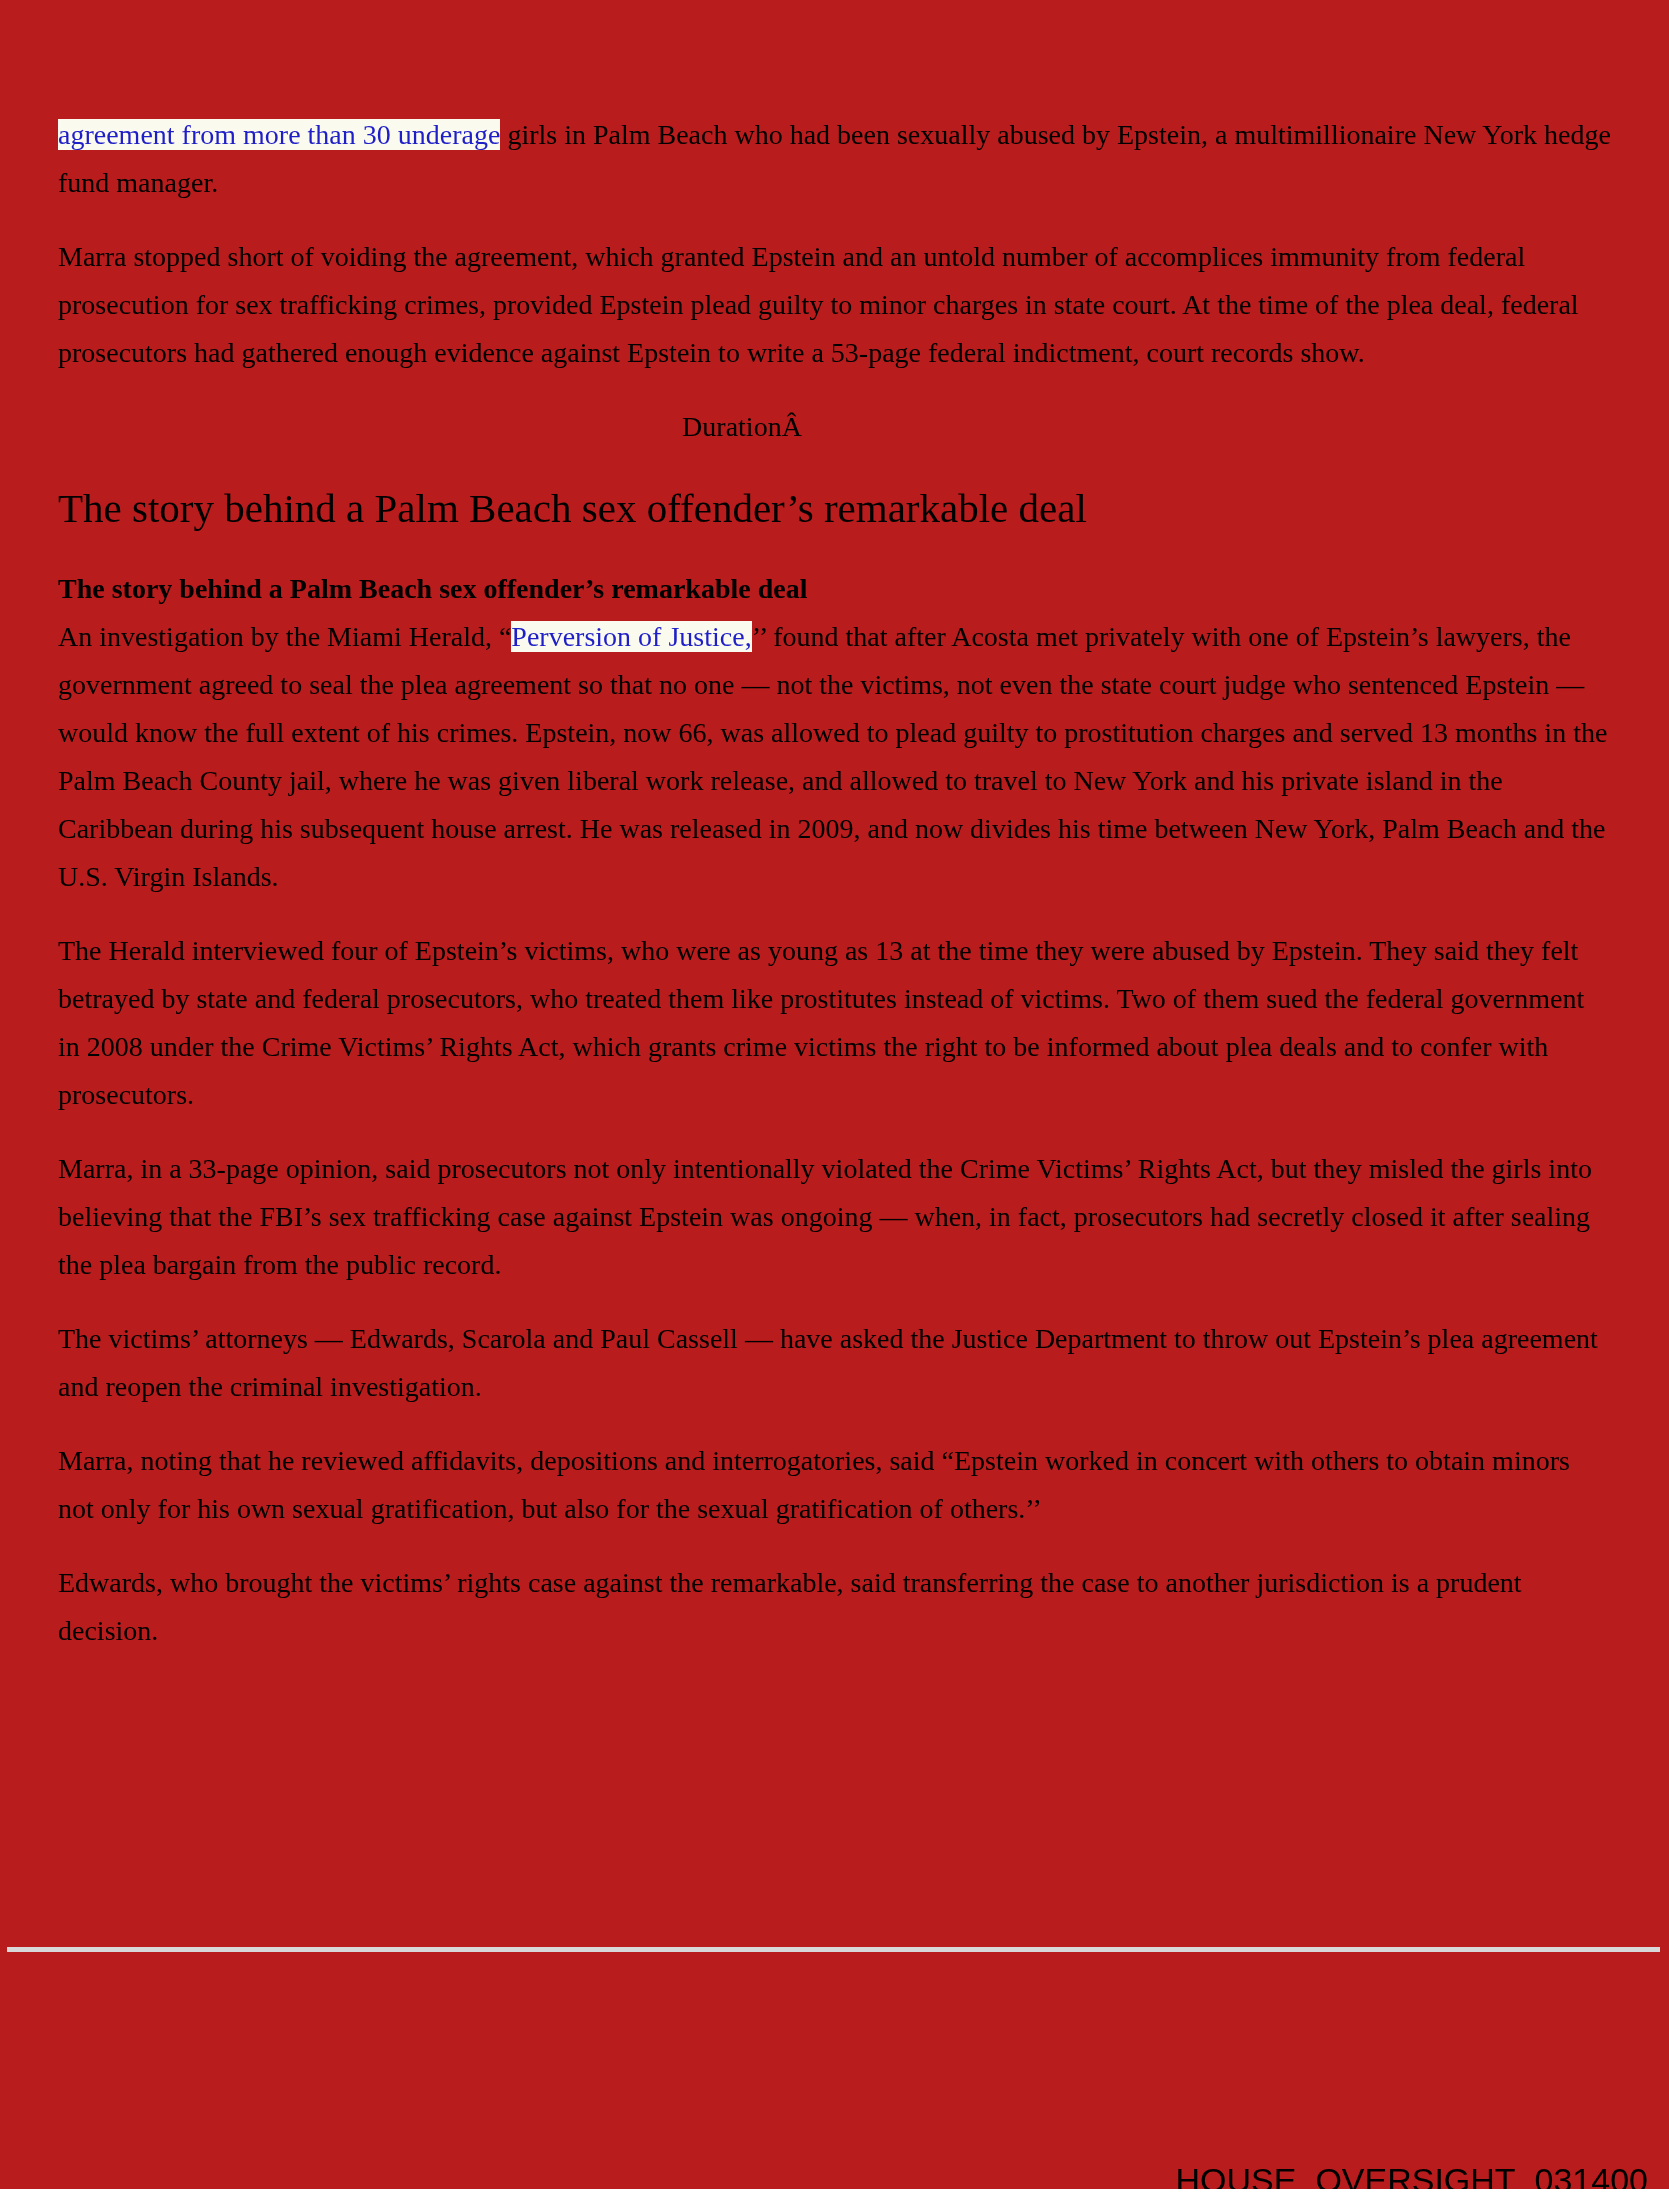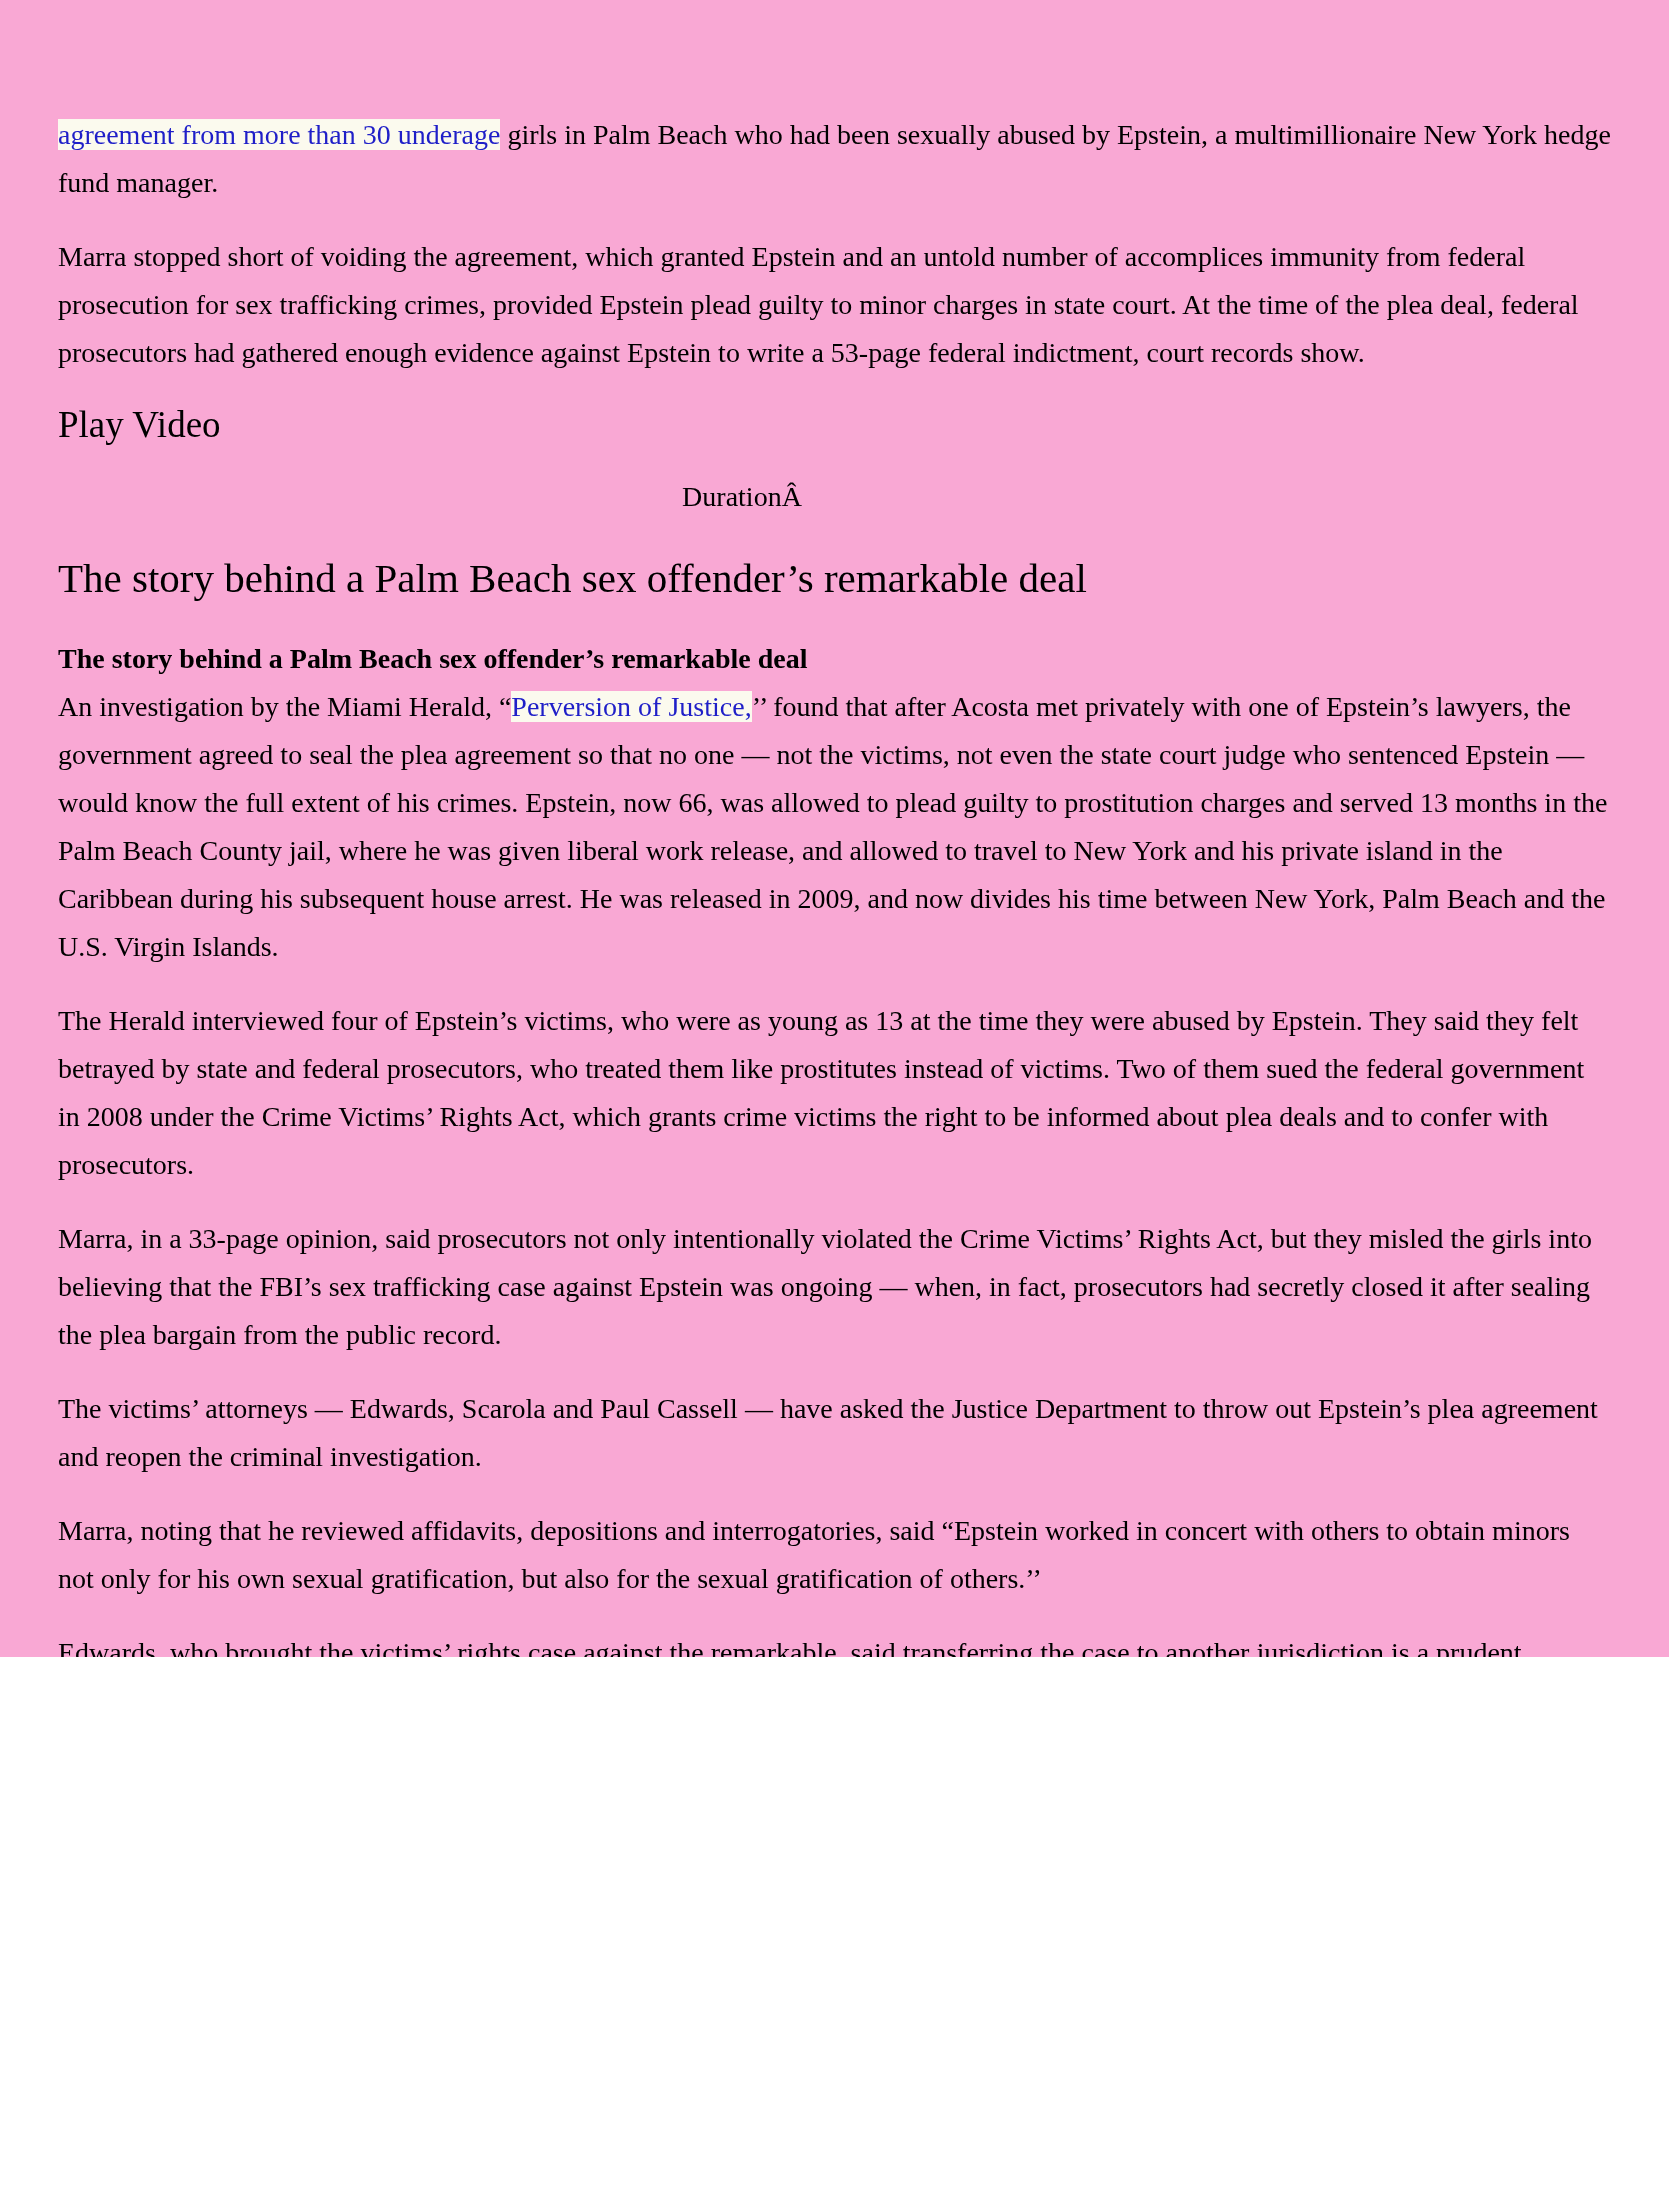--- a/index.html
+++ b/index.html
@@ -1,20 +1,20 @@
 <!DOCTYPE html>
 <html style="font-size:10.5px"><head>
 <meta charset="utf-8">
 <style>
   html,body { margin:0; padding:0; background:#ffffff; }
   .page {
     position: relative;
     width: 1669px;
-    height: 1657px;
-    background: #f9a8d4;
+    height: 2189px;
+    background: #b91c1c;
     color: #000000;
     font-family: "Liberation Serif", "DejaVu Serif", serif;
     overflow: hidden;
   }
   .content {
     padding: 111px 58px 0 58px;
     font-size: 28px;
     line-height: 48px;
   }
   .content p { margin: 0 0 26px 0; }
@@ -73,21 +73,20 @@
 </head>
 <body>
 
 <div class="page" style="--link-color: #1F1FC8; --link-highlight: #FBFAEE; --divider-color: #D8D8D8;">
   <div class="content">
 
     <p><a class="doc-link" href="#">agreement from more than 30 underage</a><span> girls in Palm Beach who had been sexually abused by Epstein, a multimillionaire New York hedge fund manager.</span></p>
 
     <p>Marra stopped short of voiding the agreement, which granted Epstein and an untold number of accomplices immunity from federal prosecution for sex trafficking crimes, provided Epstein plead guilty to minor charges in state court. At the time of the plea deal, federal prosecutors had gathered enough evidence against Epstein to write a 53-page federal indictment, court records show.</p>
 
-    <h2 class="play-video">Play Video</h2>
 
     <div class="video-meta">
       <span class="meta-line meta-duration">DurationÂ</span>
     </div>
 
     <h1 class="video-title">The story behind a Palm Beach sex offender’s remarkable deal</h1>
 
     <div class="subtitle">The story behind a Palm Beach sex offender’s remarkable deal</div>
 
 

